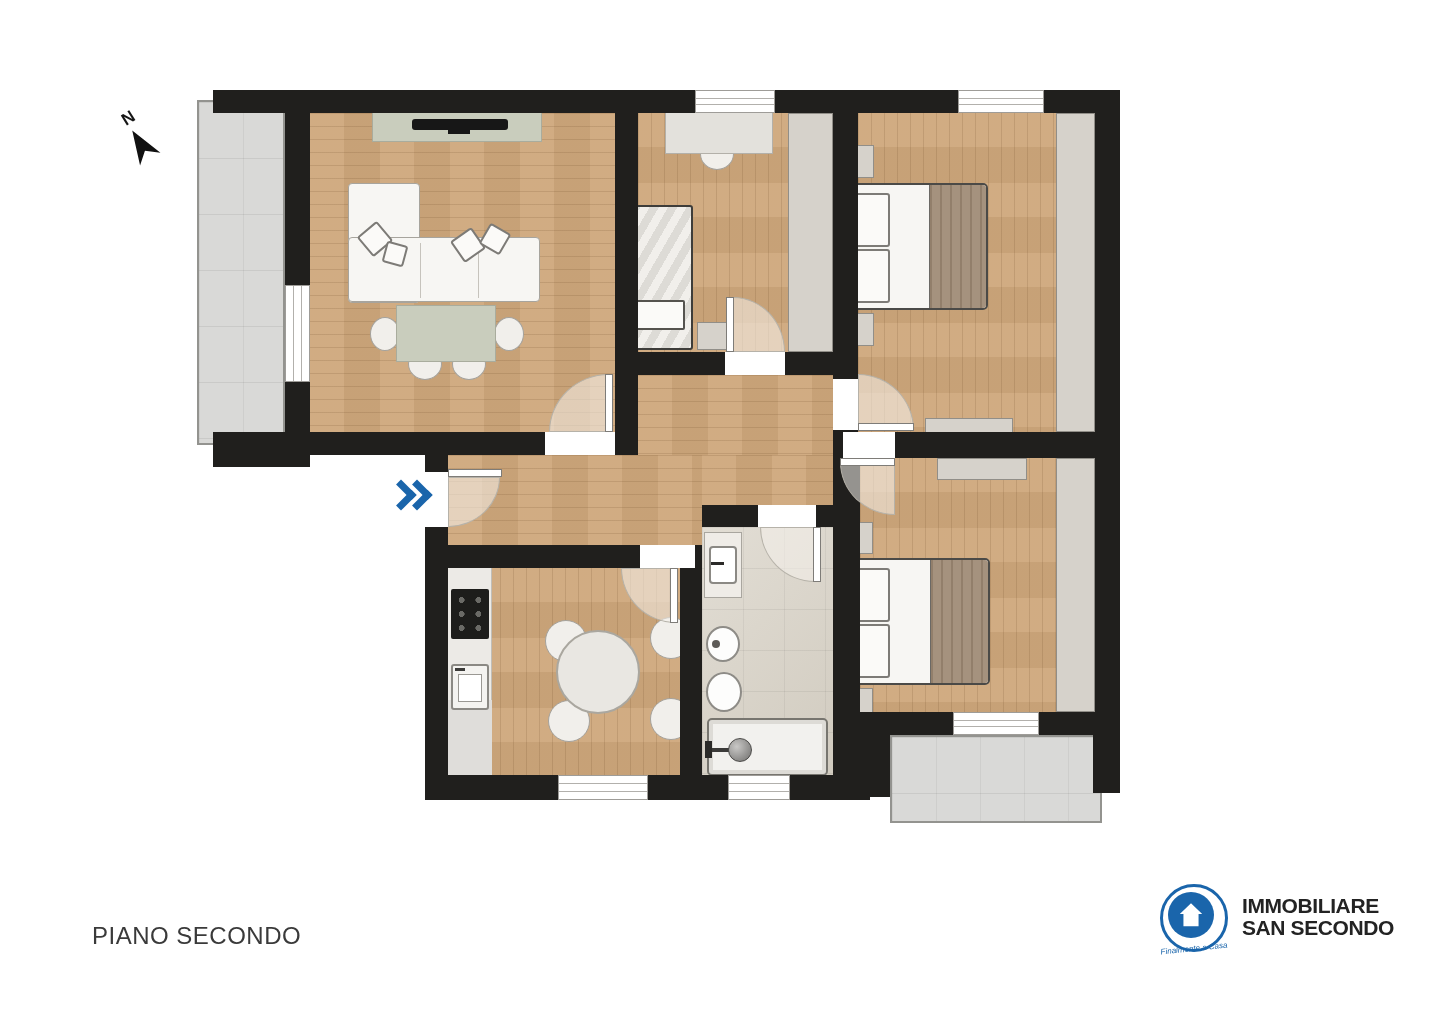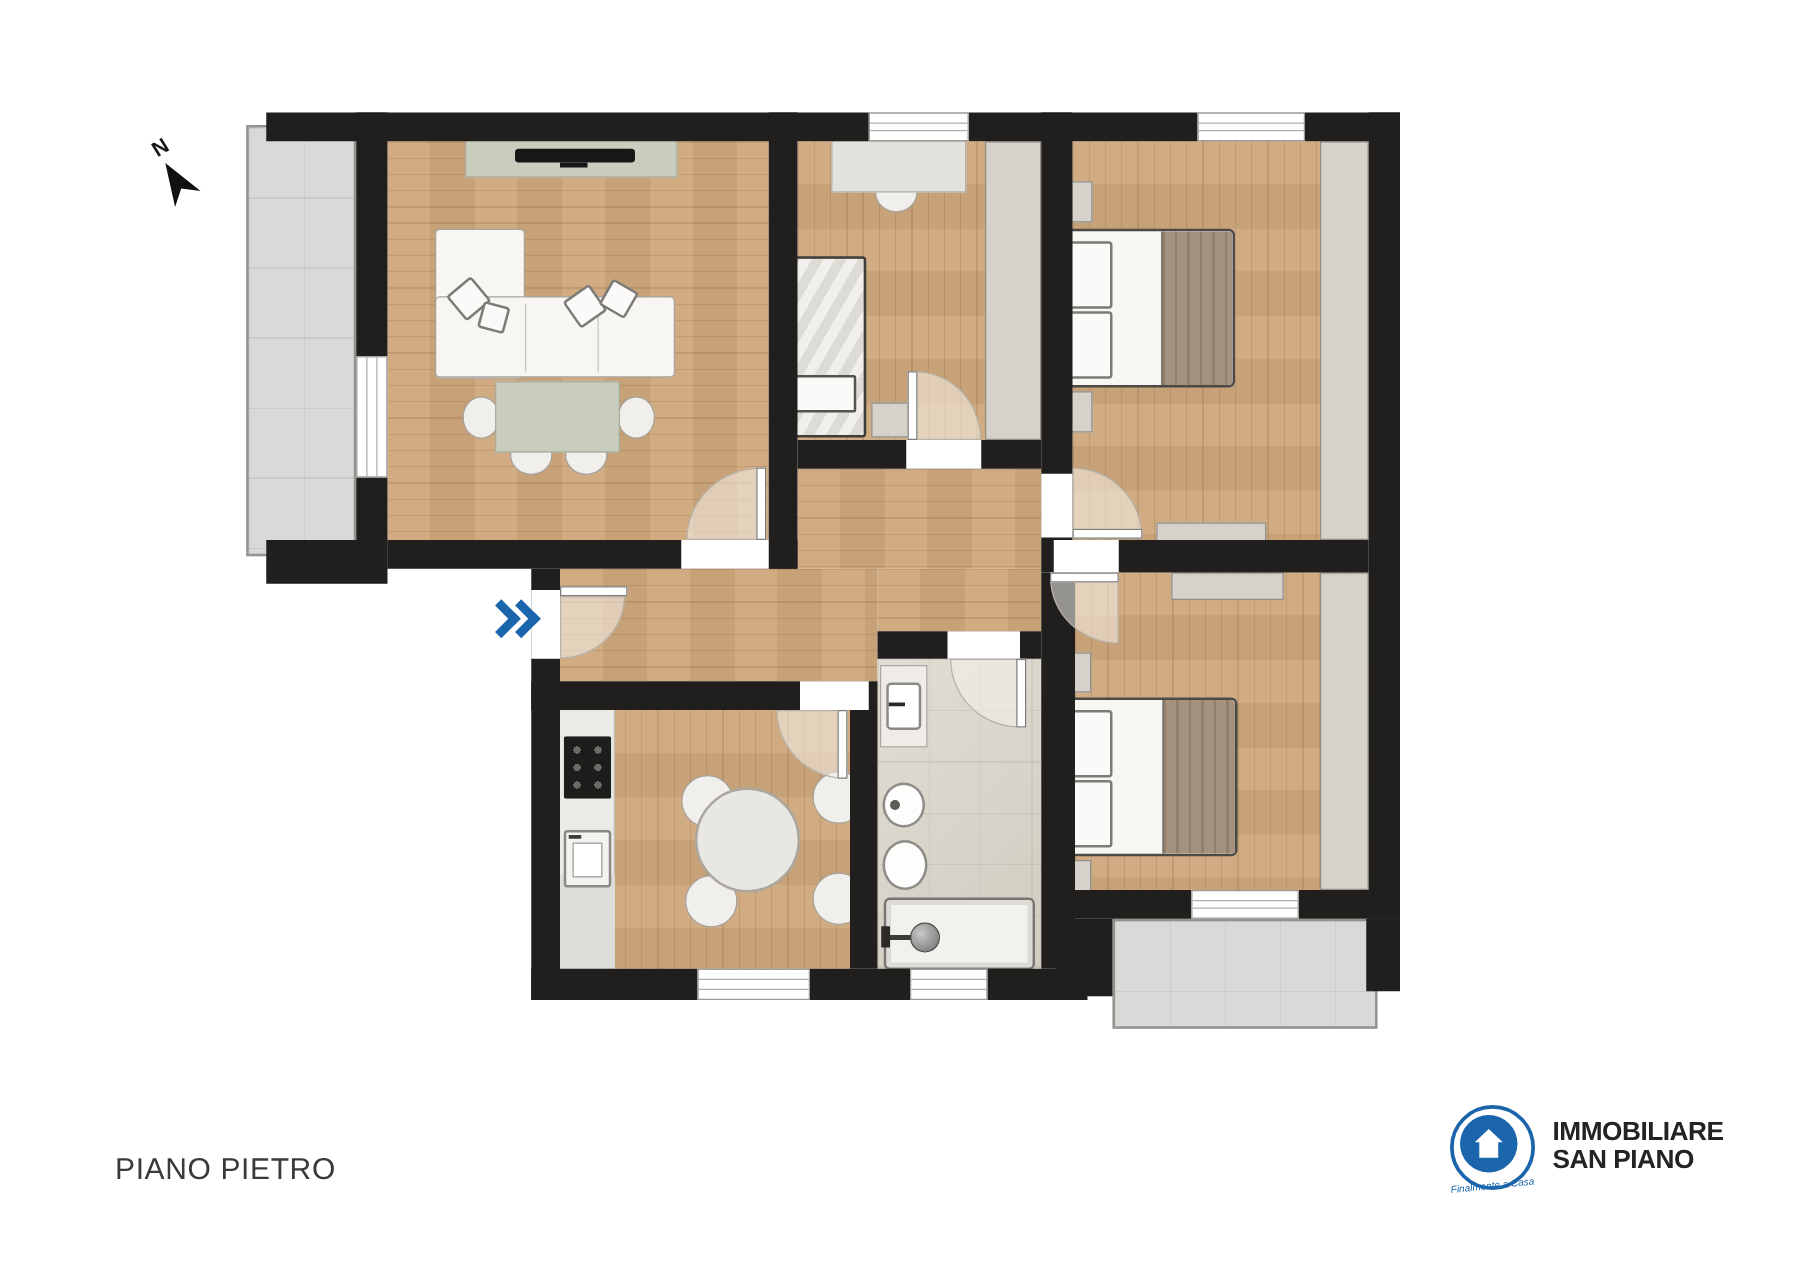--- a/index.html
+++ b/index.html
@@ -212,26 +212,26 @@
   <div class="chev" style="left:390px;top:484px;"></div>
   <div class="chev" style="left:406px;top:484px;"></div>
 
   <div class="compass">
     <span class="compass-n">N</span>
     <svg width="34" height="42" viewBox="0 0 34 42" style="position:absolute;left:4px;top:18px;">
       <polygon points="17,4 29,38 17,28 5,38" fill="#111"></polygon>
     </svg>
   </div>
 
-  <div class="floor-label">PIANO PIETRO</div>
+  <div class="floor-label">PIANO SECONDO</div>
 
   <div class="logo">
     <div class="logo-ring"></div>
     <div class="logo-disc"></div>
     <div class="logo-house"></div>
     <div class="logo-tag">Finalmente a Casa</div>
     <div class="logo-name">
       <div>IMMOBILIARE</div>
-      <div>SAN PIANO</div>
+      <div>SAN SECONDO</div>
     </div>
   </div>
 
 </div>
 
 </body></html>

